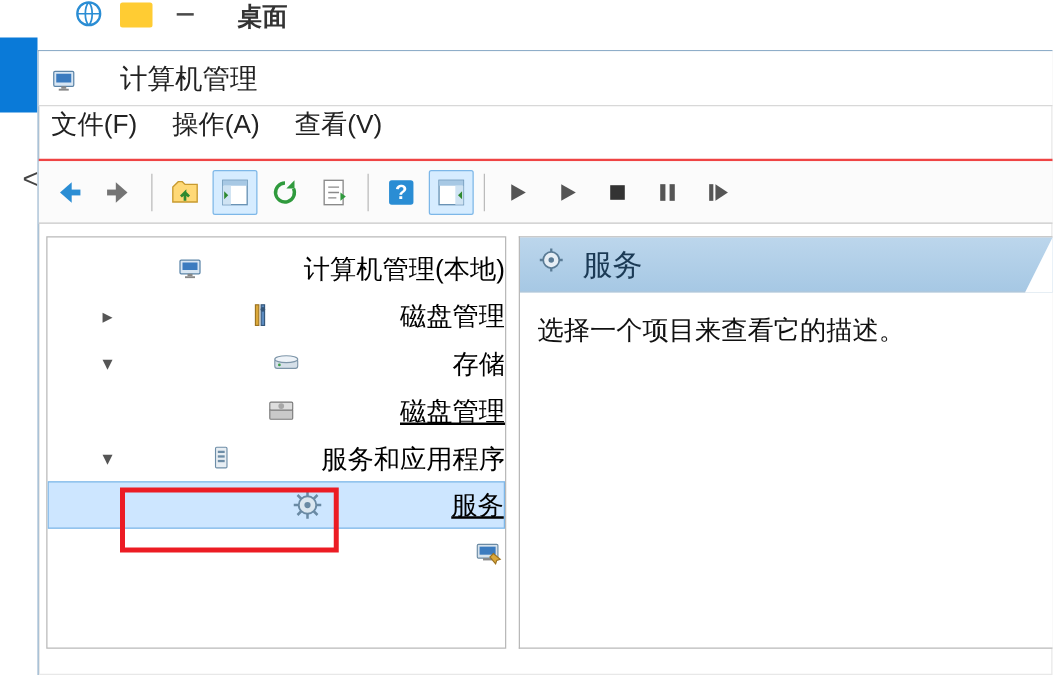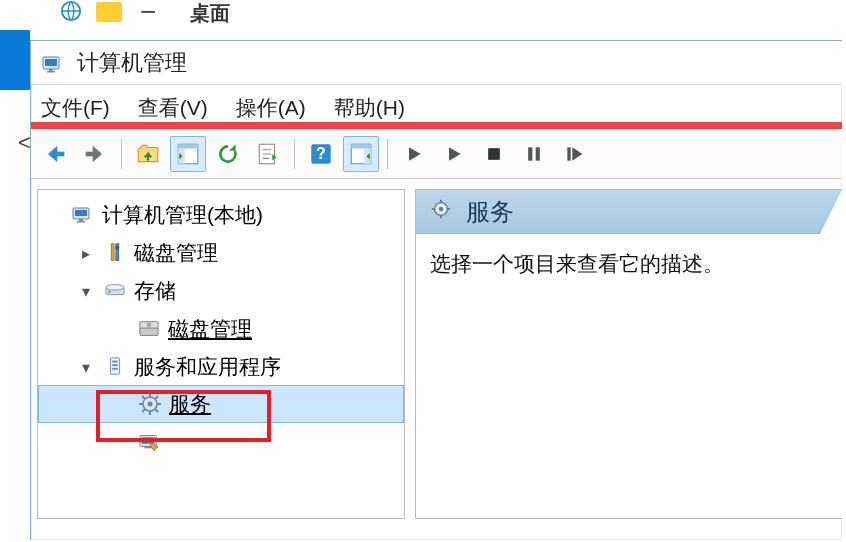--- a/index.html
+++ b/index.html
@@ -74,41 +74,42 @@
     display: flex;
     flex-direction: column;
   }
   .titlebar {
     display: flex;
     align-items: center;
     height: 44px;
     padding: 0 10px;
     background: #fff;
     border-bottom: 1px solid #d8d8d8;
+    gap: 19px;
   }
   .titlebar .app-icon {
     width: 24px; height: 24px;
     margin-right: 12px;
     display: inline-flex;
     align-items: center; justify-content: center;
   }
   .titlebar .title {
     font-size: 22px;
     color: #222;
   }
 
   .menubar {
     display: flex;
-    align-items: flex-end;
+    align-items: flex-start;
     height: 44px;
     padding: 0 10px;
     gap: 28px;
     font-size: 21px;
     color: #222;
-    border-bottom: 7px solid #ef4444;
+    border-bottom: 2px solid #ef4444;
   }
   .menubar span { cursor: default; }
 
   .toolbar {
     display: flex;
     align-items: center;
     height: 50px;
     padding: 0 6px;
     background: #fbfbfb;
     border-bottom: 1px solid #c8c8c8;
@@ -186,20 +187,21 @@
   .tree {
     padding: 6px 0;
   }
   .node {
     display: flex;
     align-items: center;
     height: 38px;
     padding-left: 6px;
     gap: 6px;
     white-space: nowrap;
+    justify-content: space-between;
   }
   .expander {
     width: 20px;
     text-align: center;
     color: #555;
     font-size: 16px;
     user-select: none;
   }
   .node-icon {
     width: 26px; height: 26px;
@@ -247,23 +249,22 @@
         <rect x="4" y="8" width="12" height="7" fill="#3b7bbf"></rect>
         <rect x="8" y="18" width="4" height="2" fill="#888"></rect>
         <rect x="6" y="20" width="8" height="1.5" fill="#888"></rect>
       </svg>
     </span>
     <span class="title">计算机管理</span>
   </div>
 
   <div class="menubar">
     <span>文件(F)</span>
+    <span>操作(A)</span>
     <span>查看(V)</span>
-    <span>操作(A)</span>
-    <span>帮助(H)</span>
   </div>
 
   <div class="toolbar">
     <span class="tb-btn">
       <svg viewBox="0 0 24 24" width="28" height="28">
           <path d="M14 5l-8 7 8 7z" fill="#2a8dd4"></path>
           <rect x="13" y="10" width="7" height="4" fill="#2a8dd4"></rect>
         </svg>
     </span>
     <span class="tb-btn">

